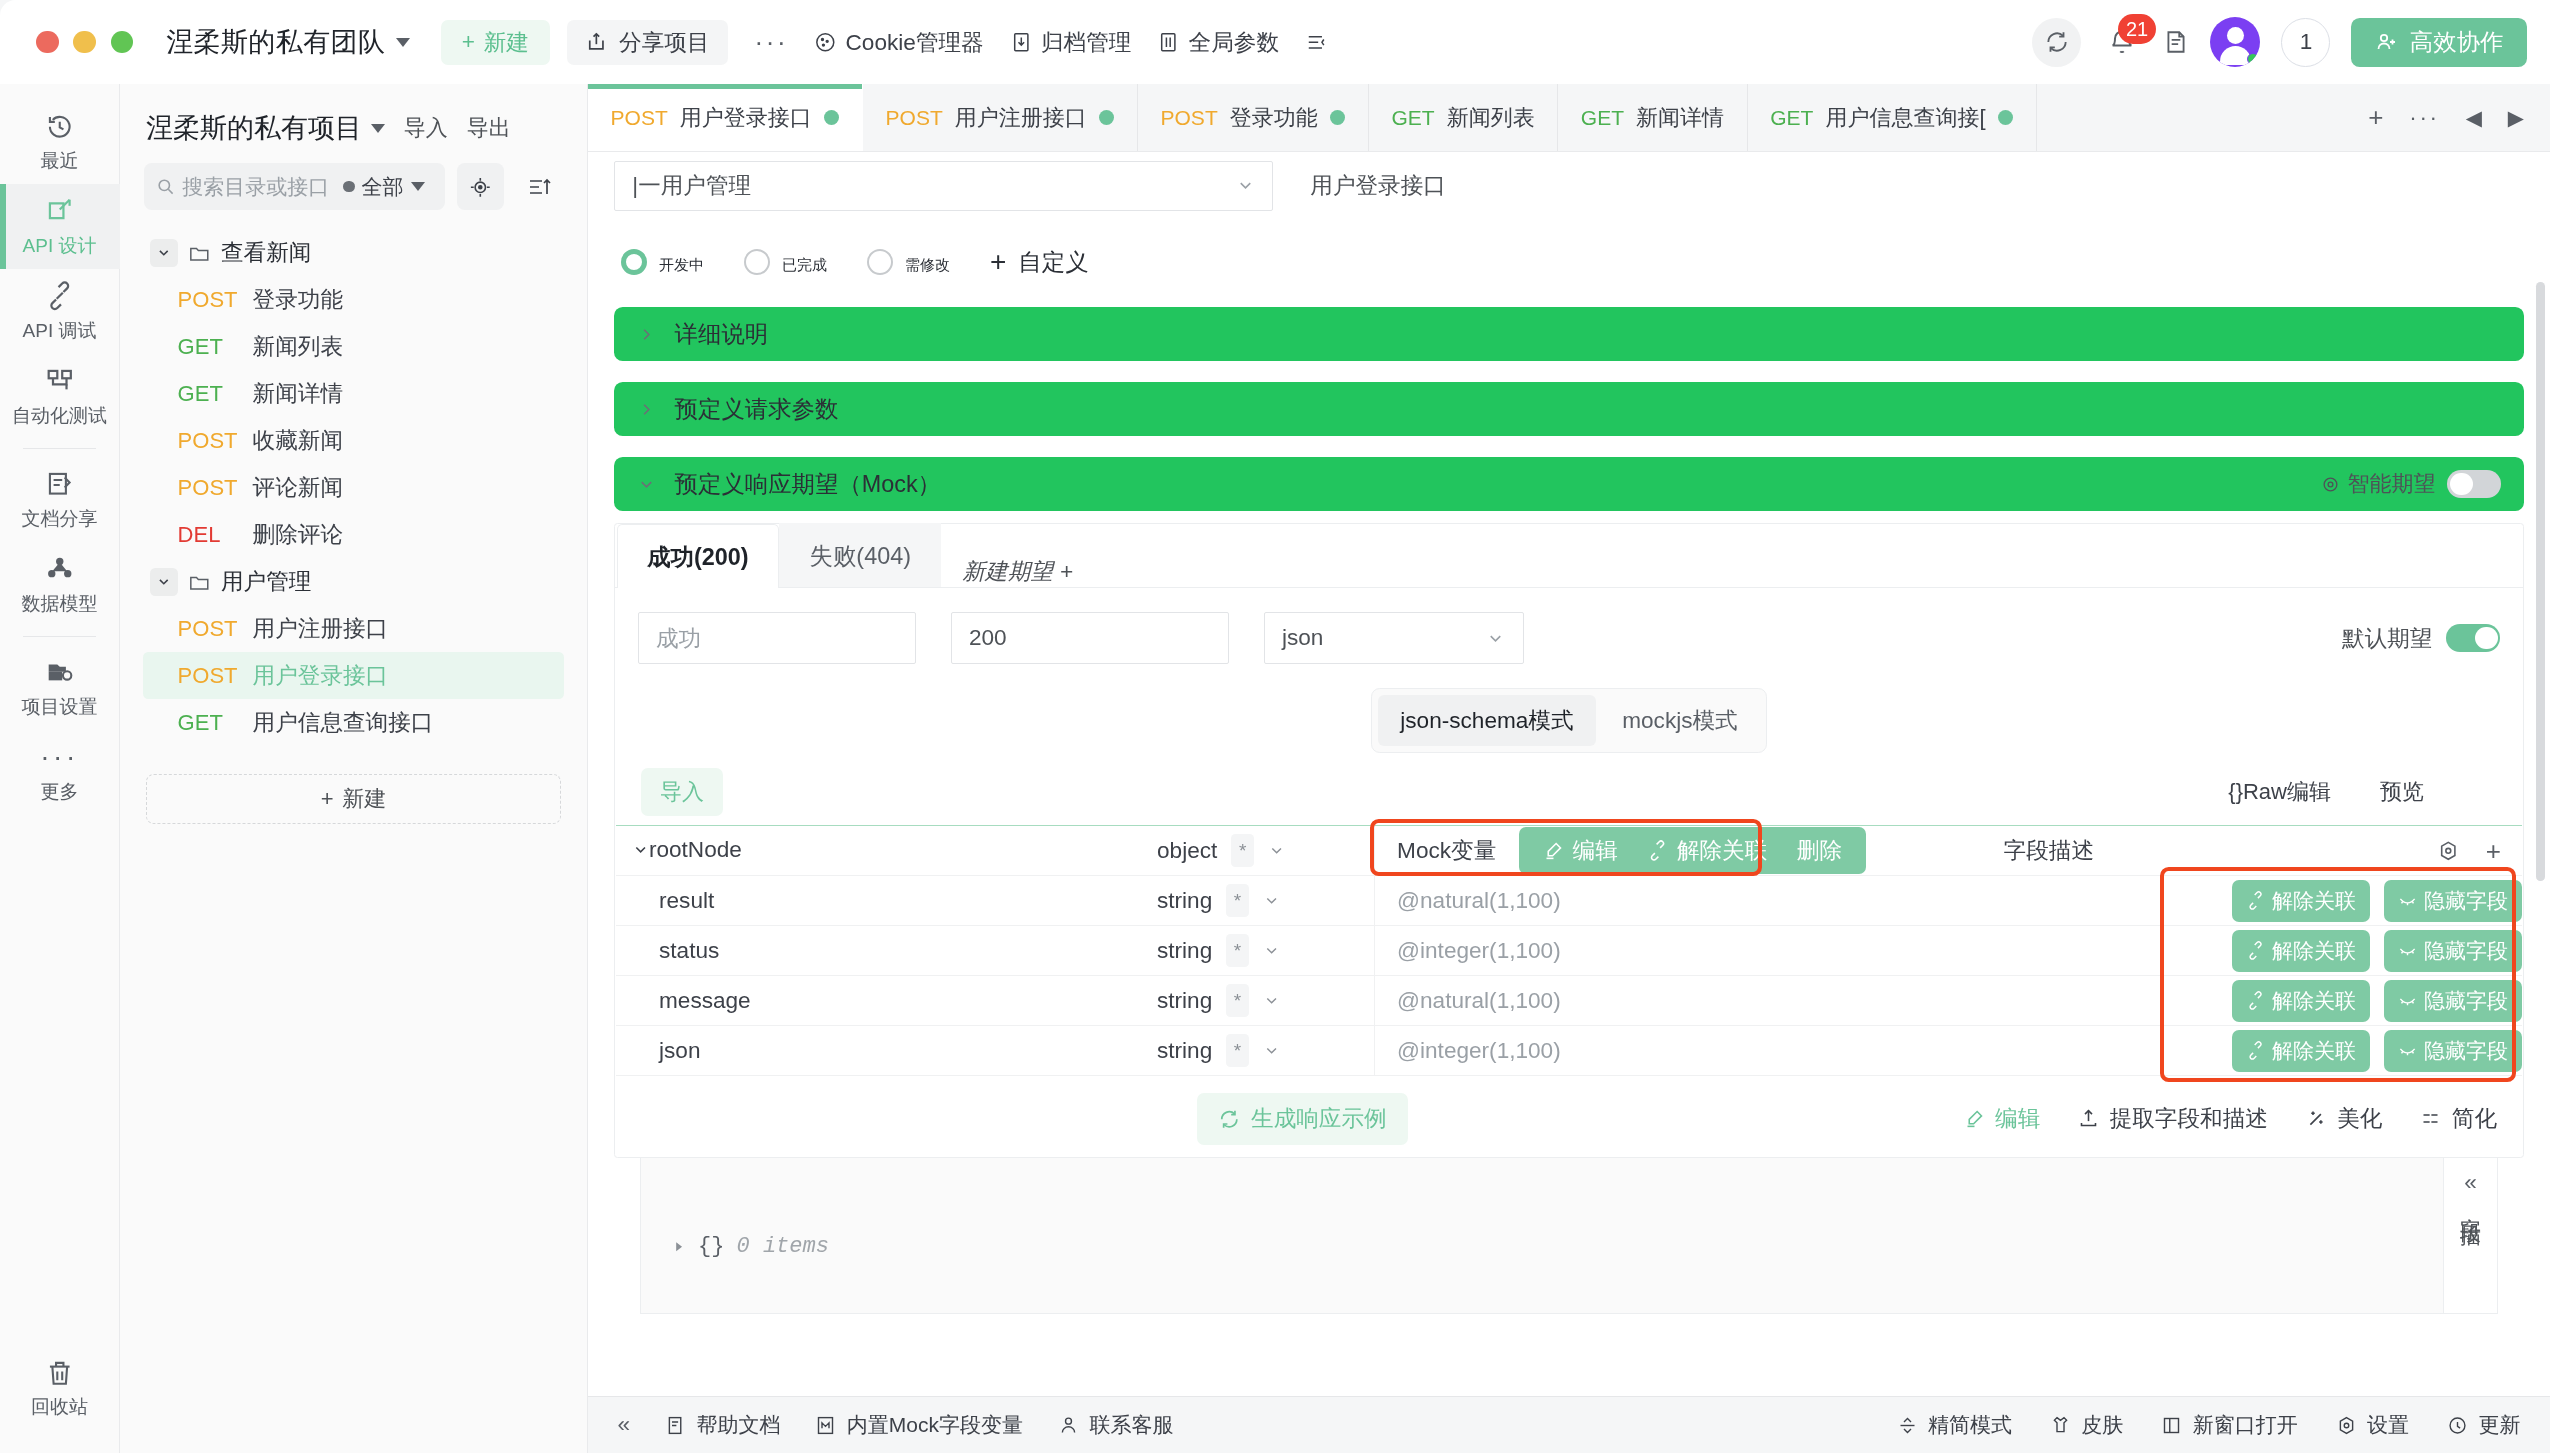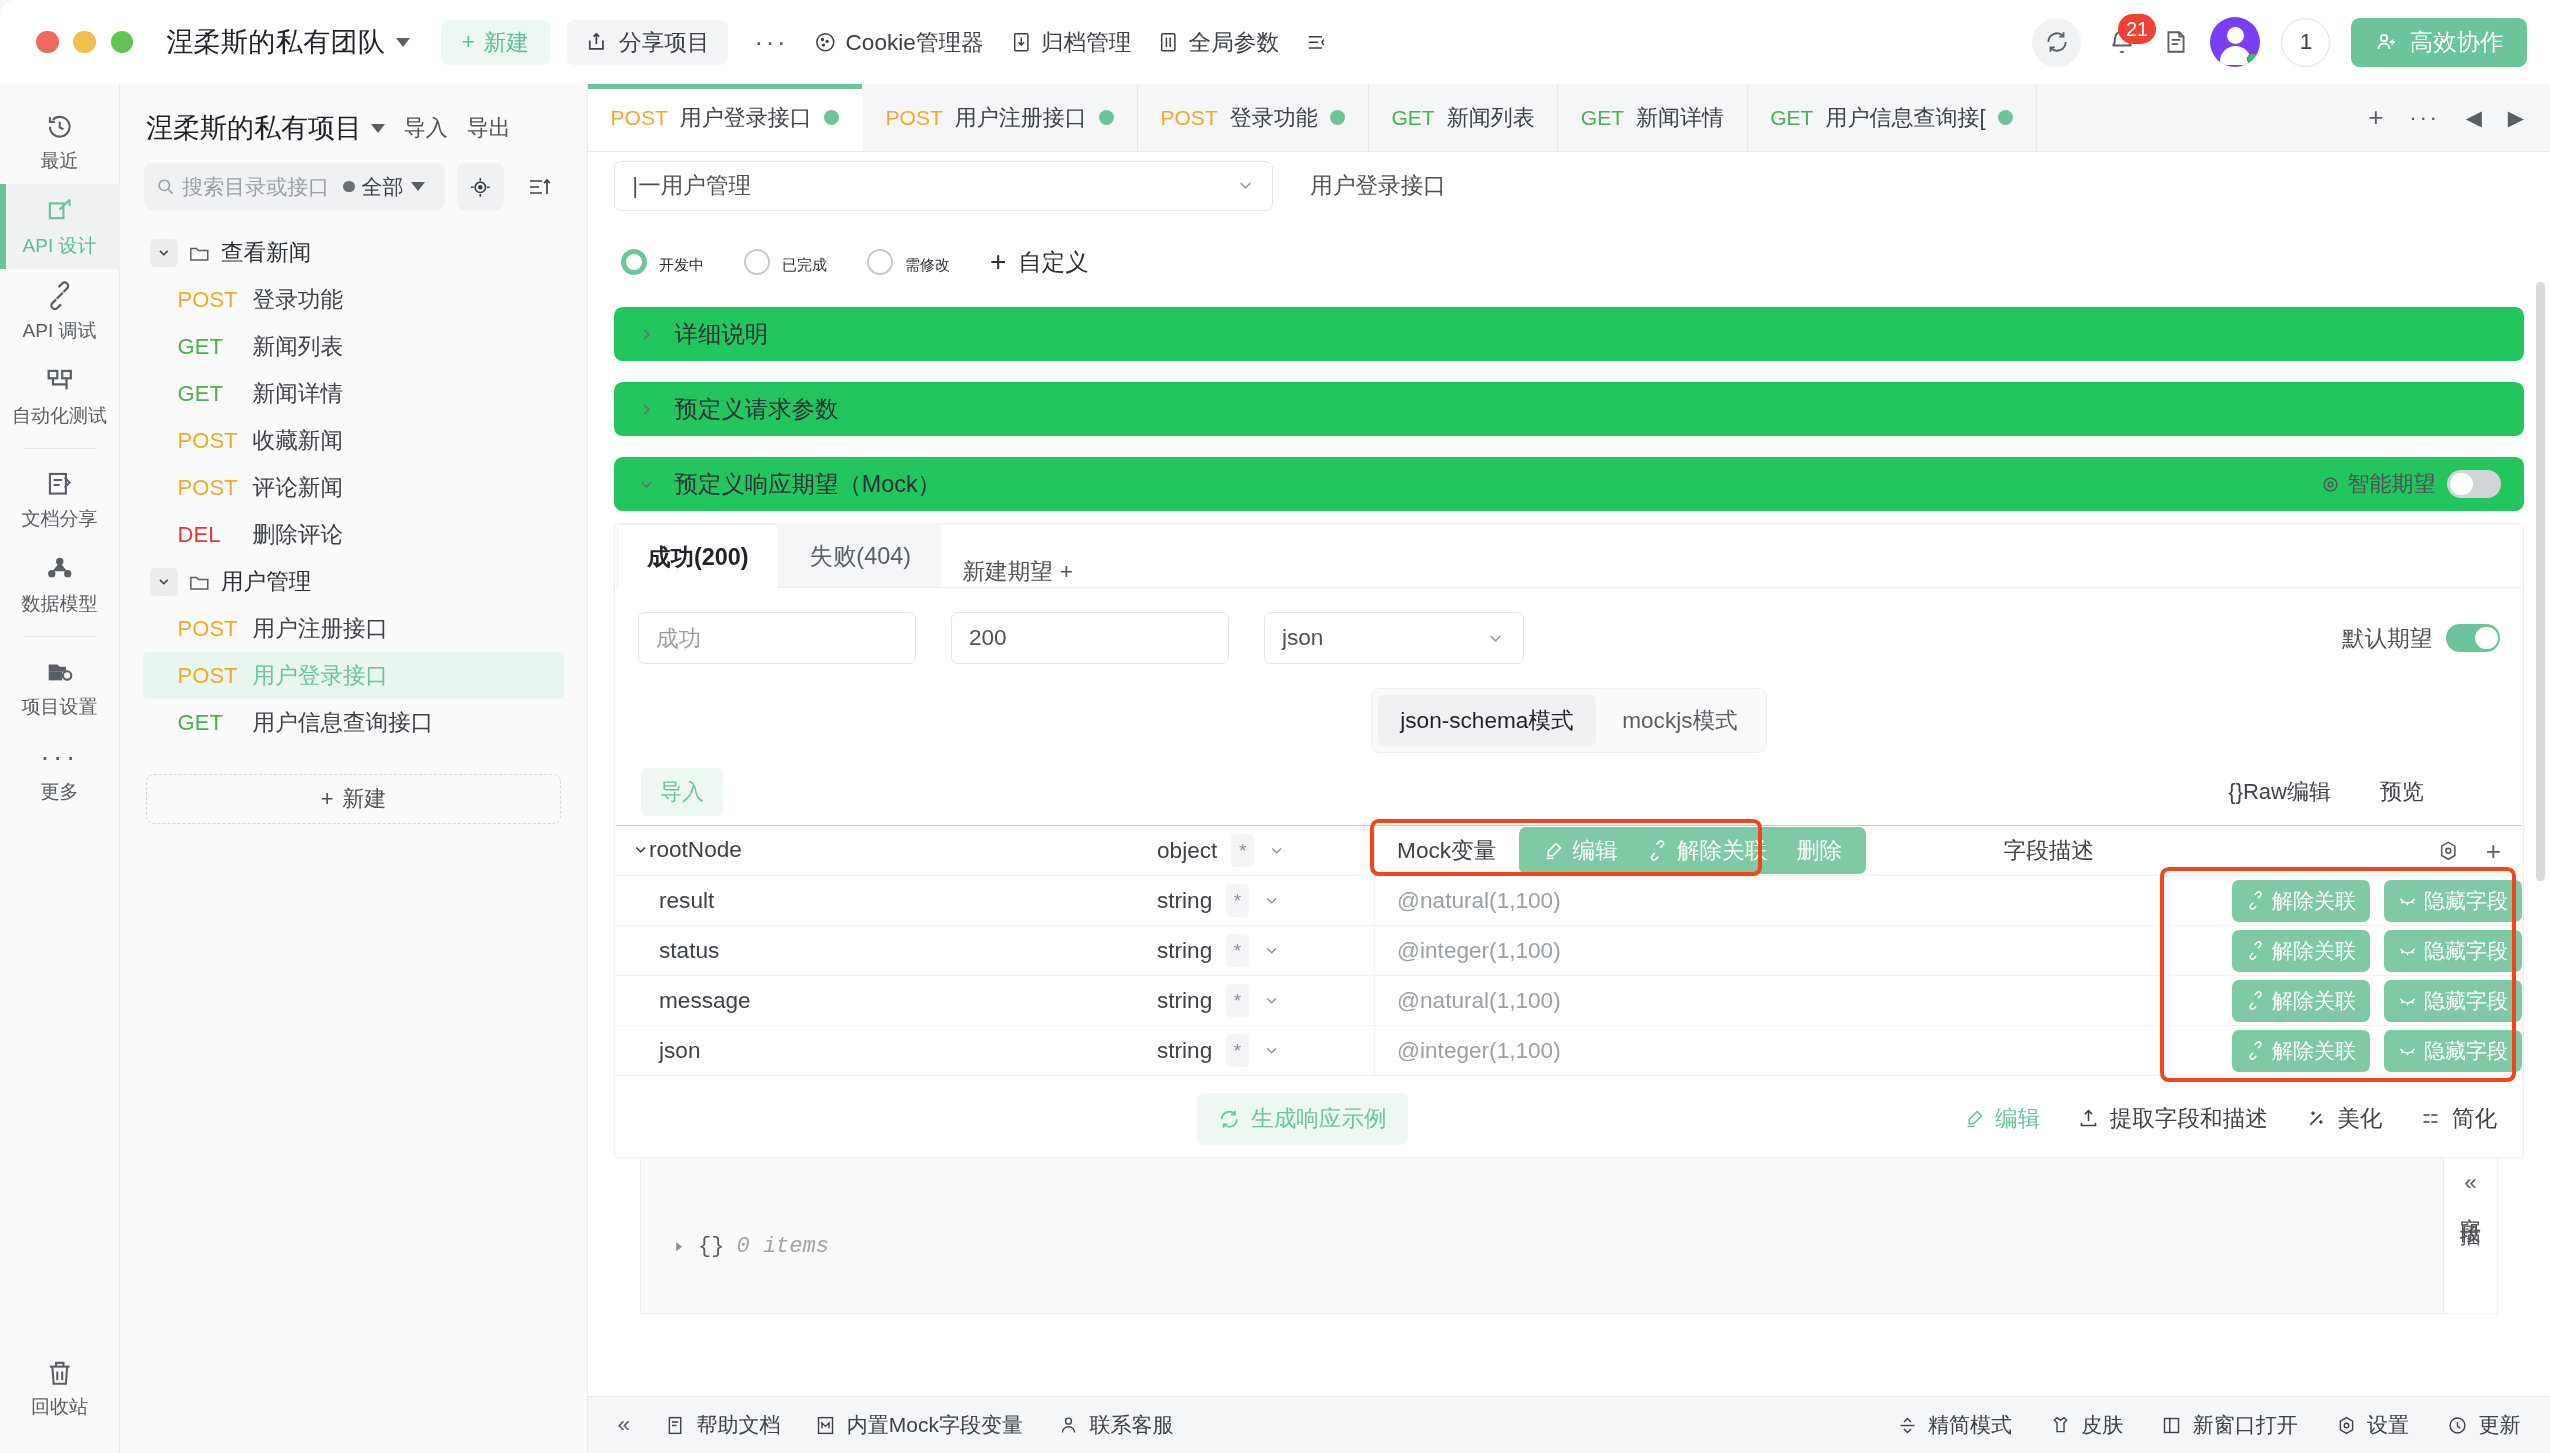--- a/index.html
+++ b/index.html
@@ -201,21 +201,21 @@
   }
 
   .scroll-area { flex: 1; min-height: 0; position: relative; overflow: hidden; padding: 0 26px; }
   .scrollbar {
     position: absolute; right: 5.2px; top: 130px; width: 8.7px; height: 599px;
     background: #d8dadd; border-radius: 4.3px;
   }
 
   .toprow { display: flex; gap: 19px; padding-top: 8.7px; }
   .inp {
-    height: 50px; border: 0.9px solid #e2e4e7; border-radius: 7px;
+    height: 50px; border: 0.9px solid #e2e4e7; border-radius: 2px;
     display: flex; align-items: center; padding: 0 17.3px; font-size: 22.6px; color: #4e5257;
     background: #fff;
   }
   .inp .ph { color: #9aa0a6; }
   .sel-dir { flex: 0 0 659px; justify-content: space-between; }
   .inp-name { flex: 1; border-color: transparent; }
 
   .statusrow { display: flex; align-items: center; gap: 0; padding: 35px 7px 29.5px; }
   .radio { display: flex; align-items: flex-end; gap: 12px; margin-right: 40px; font-size: 15px; color: #2b2f36; cursor: pointer;}
   .rc { width: 26px; height: 26px; border-radius: 50%; border: 2.6px solid #c7cacd; }
@@ -240,21 +240,21 @@
   .panel { border: 0.9px solid #eceef0; border-radius: 3.5px; margin-top: 3.5px; }
   .exp-tabs { display: flex; align-items: flex-end; border-bottom: 0.9px solid #eceef0; height: 64px; padding-left: 1.7px; }
   .exp-tab {
     height: 64px; padding: 0 29.5px; display: flex; align-items: center;
     font-size: 23.4px; color: #5a5f66; cursor: pointer;
     border: 0.9px solid transparent; border-bottom: none;
   }
   .exp-tab.active { color: #1f2329; font-weight: bold; background: #fff; border-color: #eceef0;
                      border-top-left-radius: 5.2px; border-top-right-radius: 5.2px; margin-bottom: -0.9px; }
   .exp-tab.inactive-bg { background: #f5f6f7; }
-  .exp-new { display: flex; align-items: center; gap: 7px; padding: 0 21px; font-size: 22.6px; color: #4e5257; cursor: pointer; }
+  .exp-new { display: flex; align-items: center; gap: 7px; padding: 0 21px; font-size: 22.6px; color: #4e5257; cursor: pointer; font-style: italic; }
 
   .exp-form { display: flex; align-items: center; gap: 35px; padding: 24px 22.6px 8.7px; }
   .exp-form .inp { height: 52px; }
   .f-name { flex: 0 0 278px; }
   .f-code { flex: 0 0 278px; }
   .f-type { flex: 0 0 260px; justify-content: space-between; }
   .def-exp { margin-left: auto; display: flex; align-items: center; gap: 14px; font-size: 22.6px; color: #4e5257; }
 
   .mode-row { display: flex; justify-content: center; padding: 15.6px 0 8.7px; }
   .mode-seg { background: #fafafa; border: 0.9px solid #eceef0; border-radius: 8.7px; padding: 5.2px; display: flex; gap: 3.5px;}

